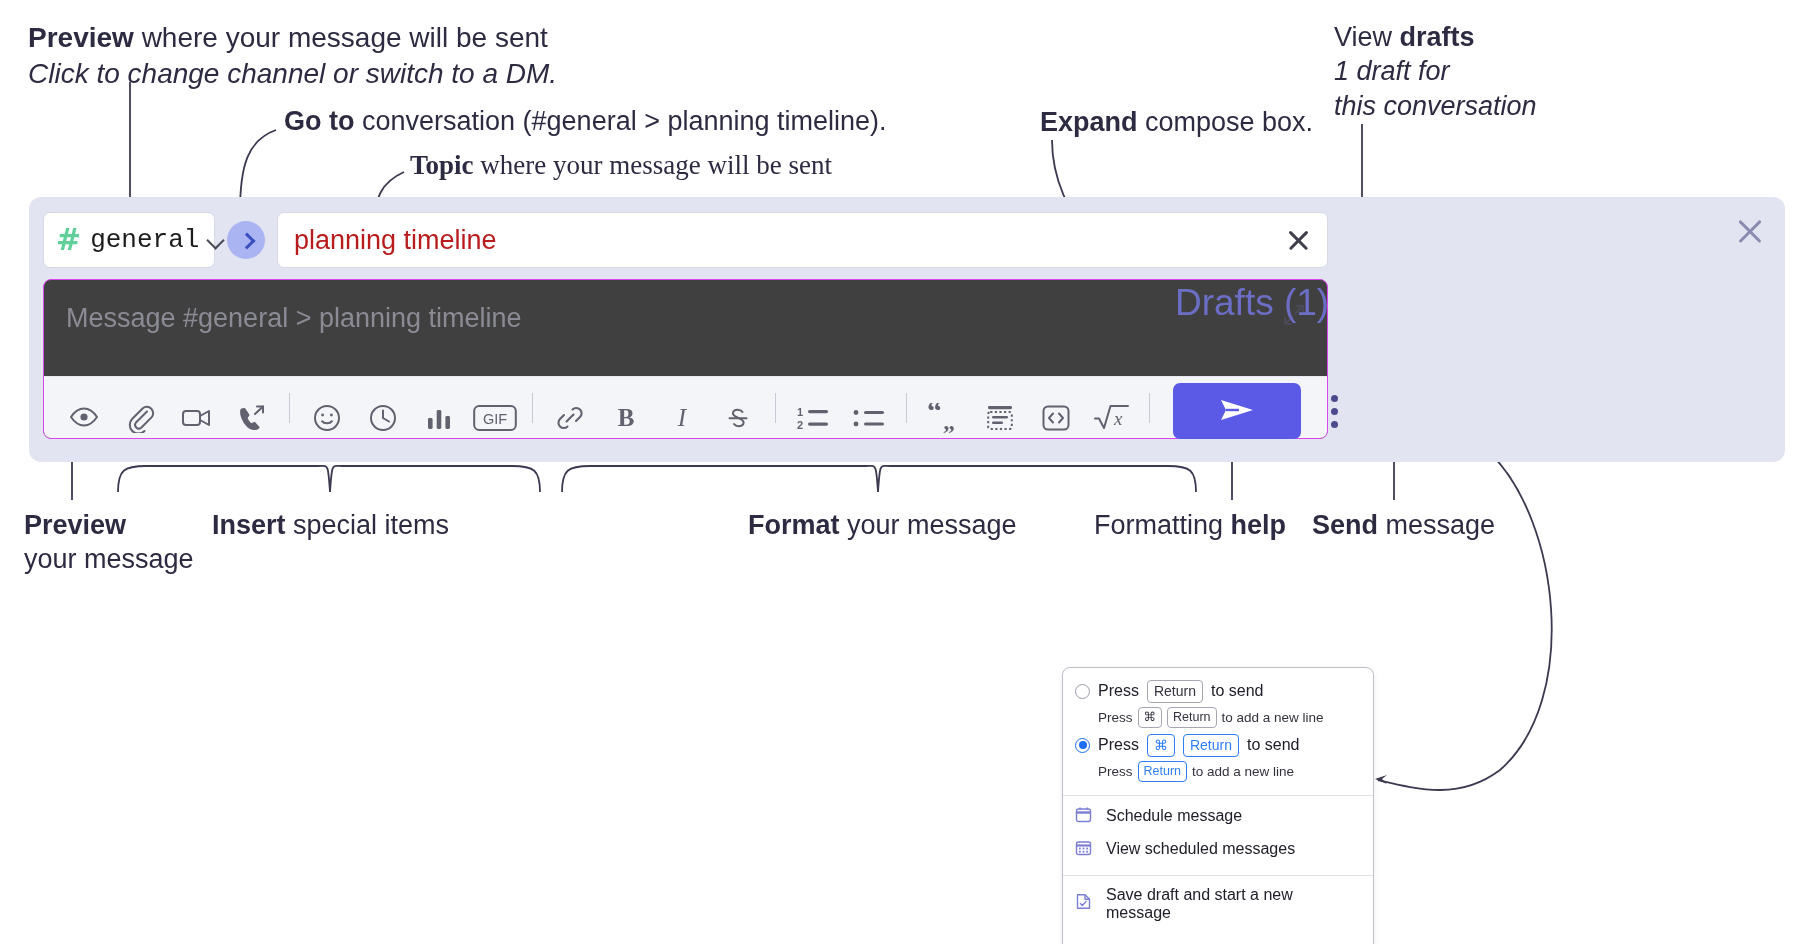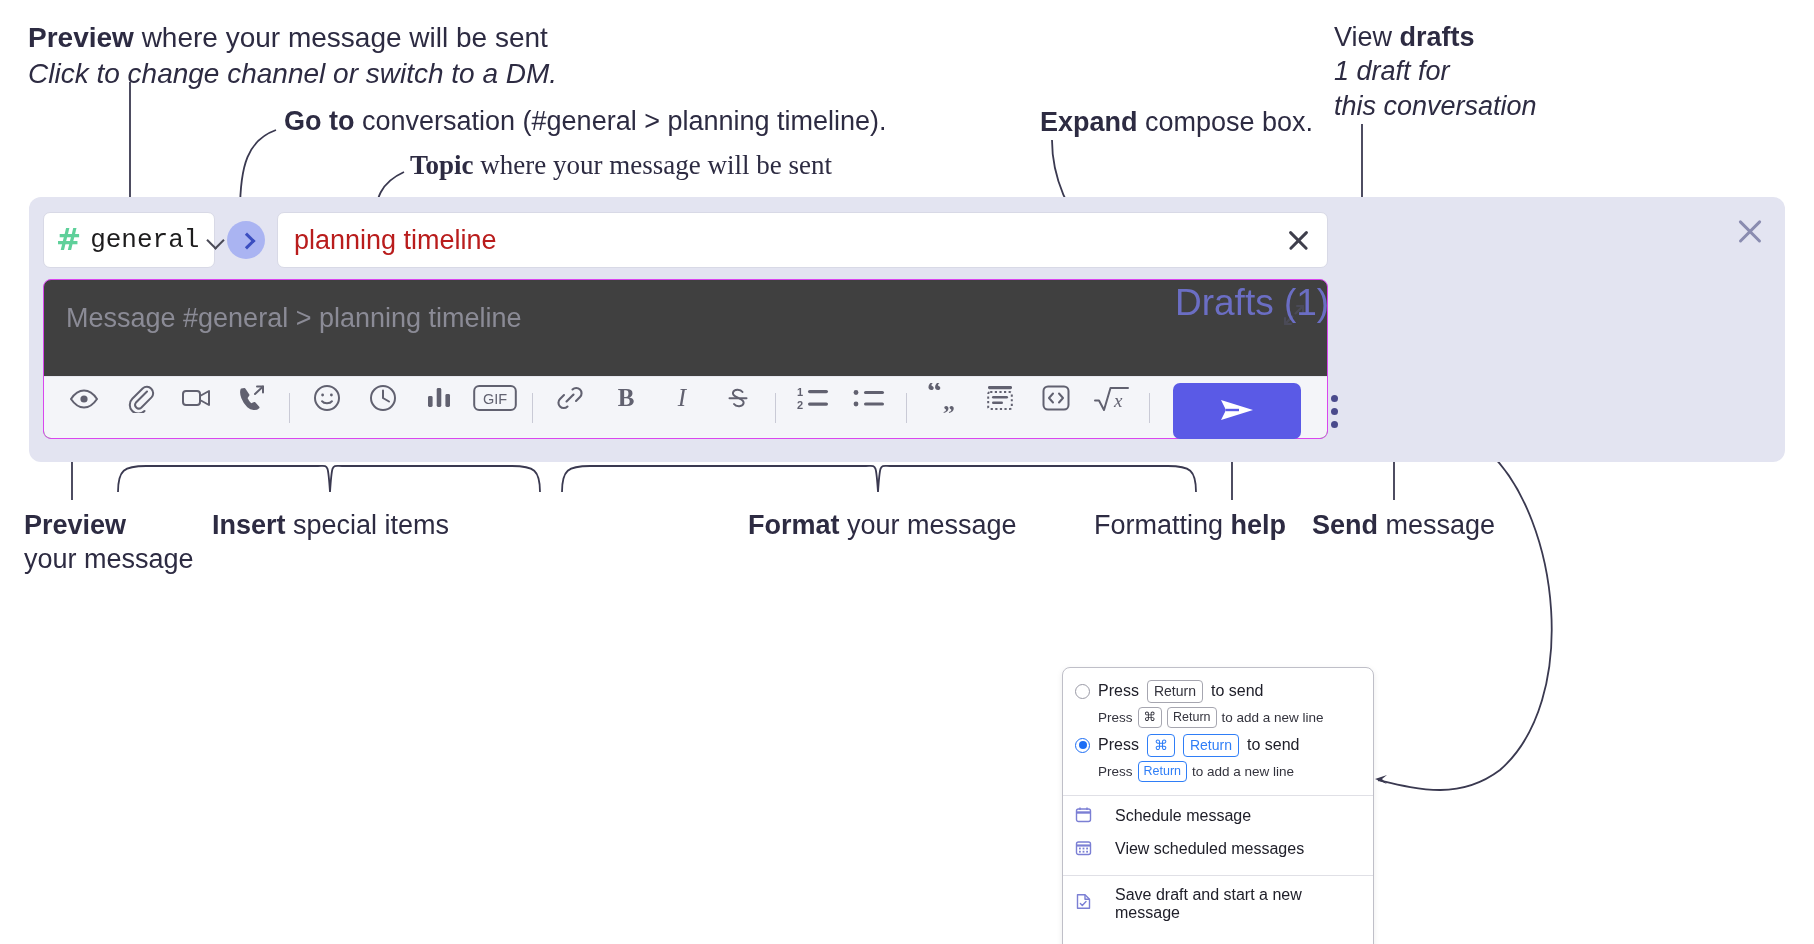--- a/index.html
+++ b/index.html
@@ -88,21 +88,21 @@
   .msg-placeholder {
     position:absolute; left:22px; top:23px; font-size:27px; color:#8b8b96;
   }
   .expand-ico { position:absolute; right:20px; top:22px; width:26px; height:26px; cursor:pointer; }
 
   .toolbar {
     position:absolute; left:0; right:0; bottom:0; height:62px;
     background:#f4f5f9; border-top:1px solid #e7e8f0;
     display:flex; align-items:center; padding-left:12px; gap:0;
   }
-  .tb { width:56px;height:50px;display:flex;align-items:flex-start;justify-content:center;cursor:pointer;color:#616170; }
+  .tb { width:56px;height:50px;display:flex;align-items:flex-end;justify-content:center;cursor:pointer;color:#616170; }
   .tb svg { display:block; }
   .sep { width:1px;height:30px;background:#c9cad6;margin:0 9px; }
 
   .right-pane { position:absolute; right:0; top:0; width:460px; height:100%; }
   .close-x { position:absolute; right:18px; top:18px; width:34px;height:34px;cursor:pointer; }
   .close-x::before,.close-x::after{
     content:"";position:absolute;left:2px;top:15px;width:30px;height:2.8px;background:#8a8cb0;border-radius:2px;
   }
   .close-x::before{transform:rotate(45deg);} .close-x::after{transform:rotate(-45deg);}
   .drafts-link {
@@ -133,21 +133,21 @@
   .opt-main .txt { font-size:16px; color:#20202a; }
   .opt-sub { margin:4px 0 2px 23px; font-size:13.5px; color:#33333d; display:flex; align-items:center; gap:5px; }
   .key {
     display:inline-flex;align-items:center;justify-content:center;
     border:1px solid #a6a6b0; border-radius:4px; background:#fff;
     padding:1px 6px; font-size:14px; color:#33333d; line-height:1.35;
   }
   .key.sm { font-size:12.5px; padding:1px 5px; }
   .key.blue { border-color:#2f7ef7; color:#2f7ef7; }
   .menu-div { height:1px; background:#e0e0e6; margin:9px 0 4px; }
-  .menu-item { display:flex; align-items:center; gap:23px; padding:6px 12px; cursor:pointer; font-size:16px; color:#20202a; }
+  .menu-item { display:flex; align-items:center; gap:14px; padding:6px 12px; cursor:pointer; font-size:16px; color:#20202a; }
   .menu-item svg { flex:none; }
 </style>
 </head>
 <body>
 
 <div class="stage">
 
   <div class="anno a-channel">
     <span class="ln"><b>Preview</b><span> where your message will be sent</span></span>
     <span class="ln"><i>Click to change channel or switch to a DM.</i></span>

